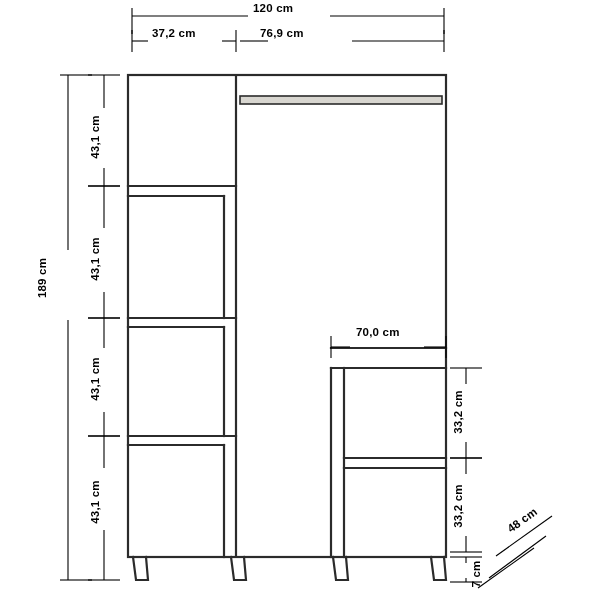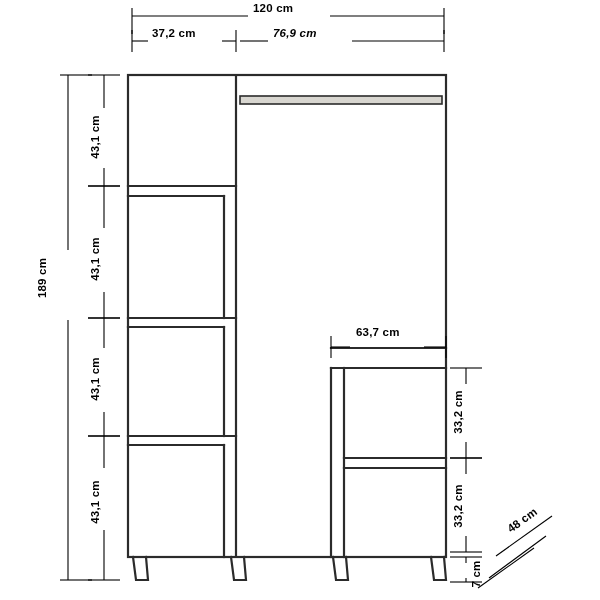--- a/index.html
+++ b/index.html
@@ -138,33 +138,33 @@
       <line x1="496" y1="556" x2="552" y2="516"></line>
       <line x1="478" y1="588" x2="534" y2="548"></line>
       <line x1="489" y1="578" x2="546" y2="536"></line>
     </g>
   </svg>
 
   <div class="dim-label" style="left:253px; top:2px;">120 cm</div>
 
   <div class="dim-label" style="left:152px; top:27px;text-align:center;">37,2 cm</div>
 
-  <div class="dim-label" style="left:273px; top:27px;font-style:italic;">76,9 cm</div>
+  <div class="dim-label" style="left:260px; top:27px;">76,9 cm</div>
 
   <div class="dim-label vert" style="left:22px; top:272px; transform:rotate(-90deg);">189 cm</div>
 
   <div class="dim-label vert" style="left:73px; top:131px; transform:rotate(-90deg);">43,1 cm</div>
 
   <div class="dim-label vert" style="left:73px; top:253px; transform:rotate(-90deg);">43,1 cm</div>
 
   <div class="dim-label vert" style="left:73px; top:373px; transform:rotate(-90deg);">43,1 cm</div>
 
   <div class="dim-label vert" style="left:73px; top:496px; transform:rotate(-90deg);">43,1 cm</div>
 
-  <div class="dim-label" style="left:356px; top:326px;">63,7 cm</div>
+  <div class="dim-label" style="left:356px; top:326px;">70,0 cm</div>
 
   <div class="dim-label vert" style="left:436px; top:406px; transform:rotate(-90deg);">33,2 cm</div>
 
   <div class="dim-label vert" style="left:436px; top:500px; transform:rotate(-90deg);">33,2 cm</div>
 
   <div class="dim-label vert" style="left:462px; top:568px; transform:rotate(-90deg);">7 cm</div>
 
   <div class="dim-label" style="left:505px; top:525px; transform:rotate(-36deg); transform-origin:0 0;">48 cm</div>
 
 </div>

